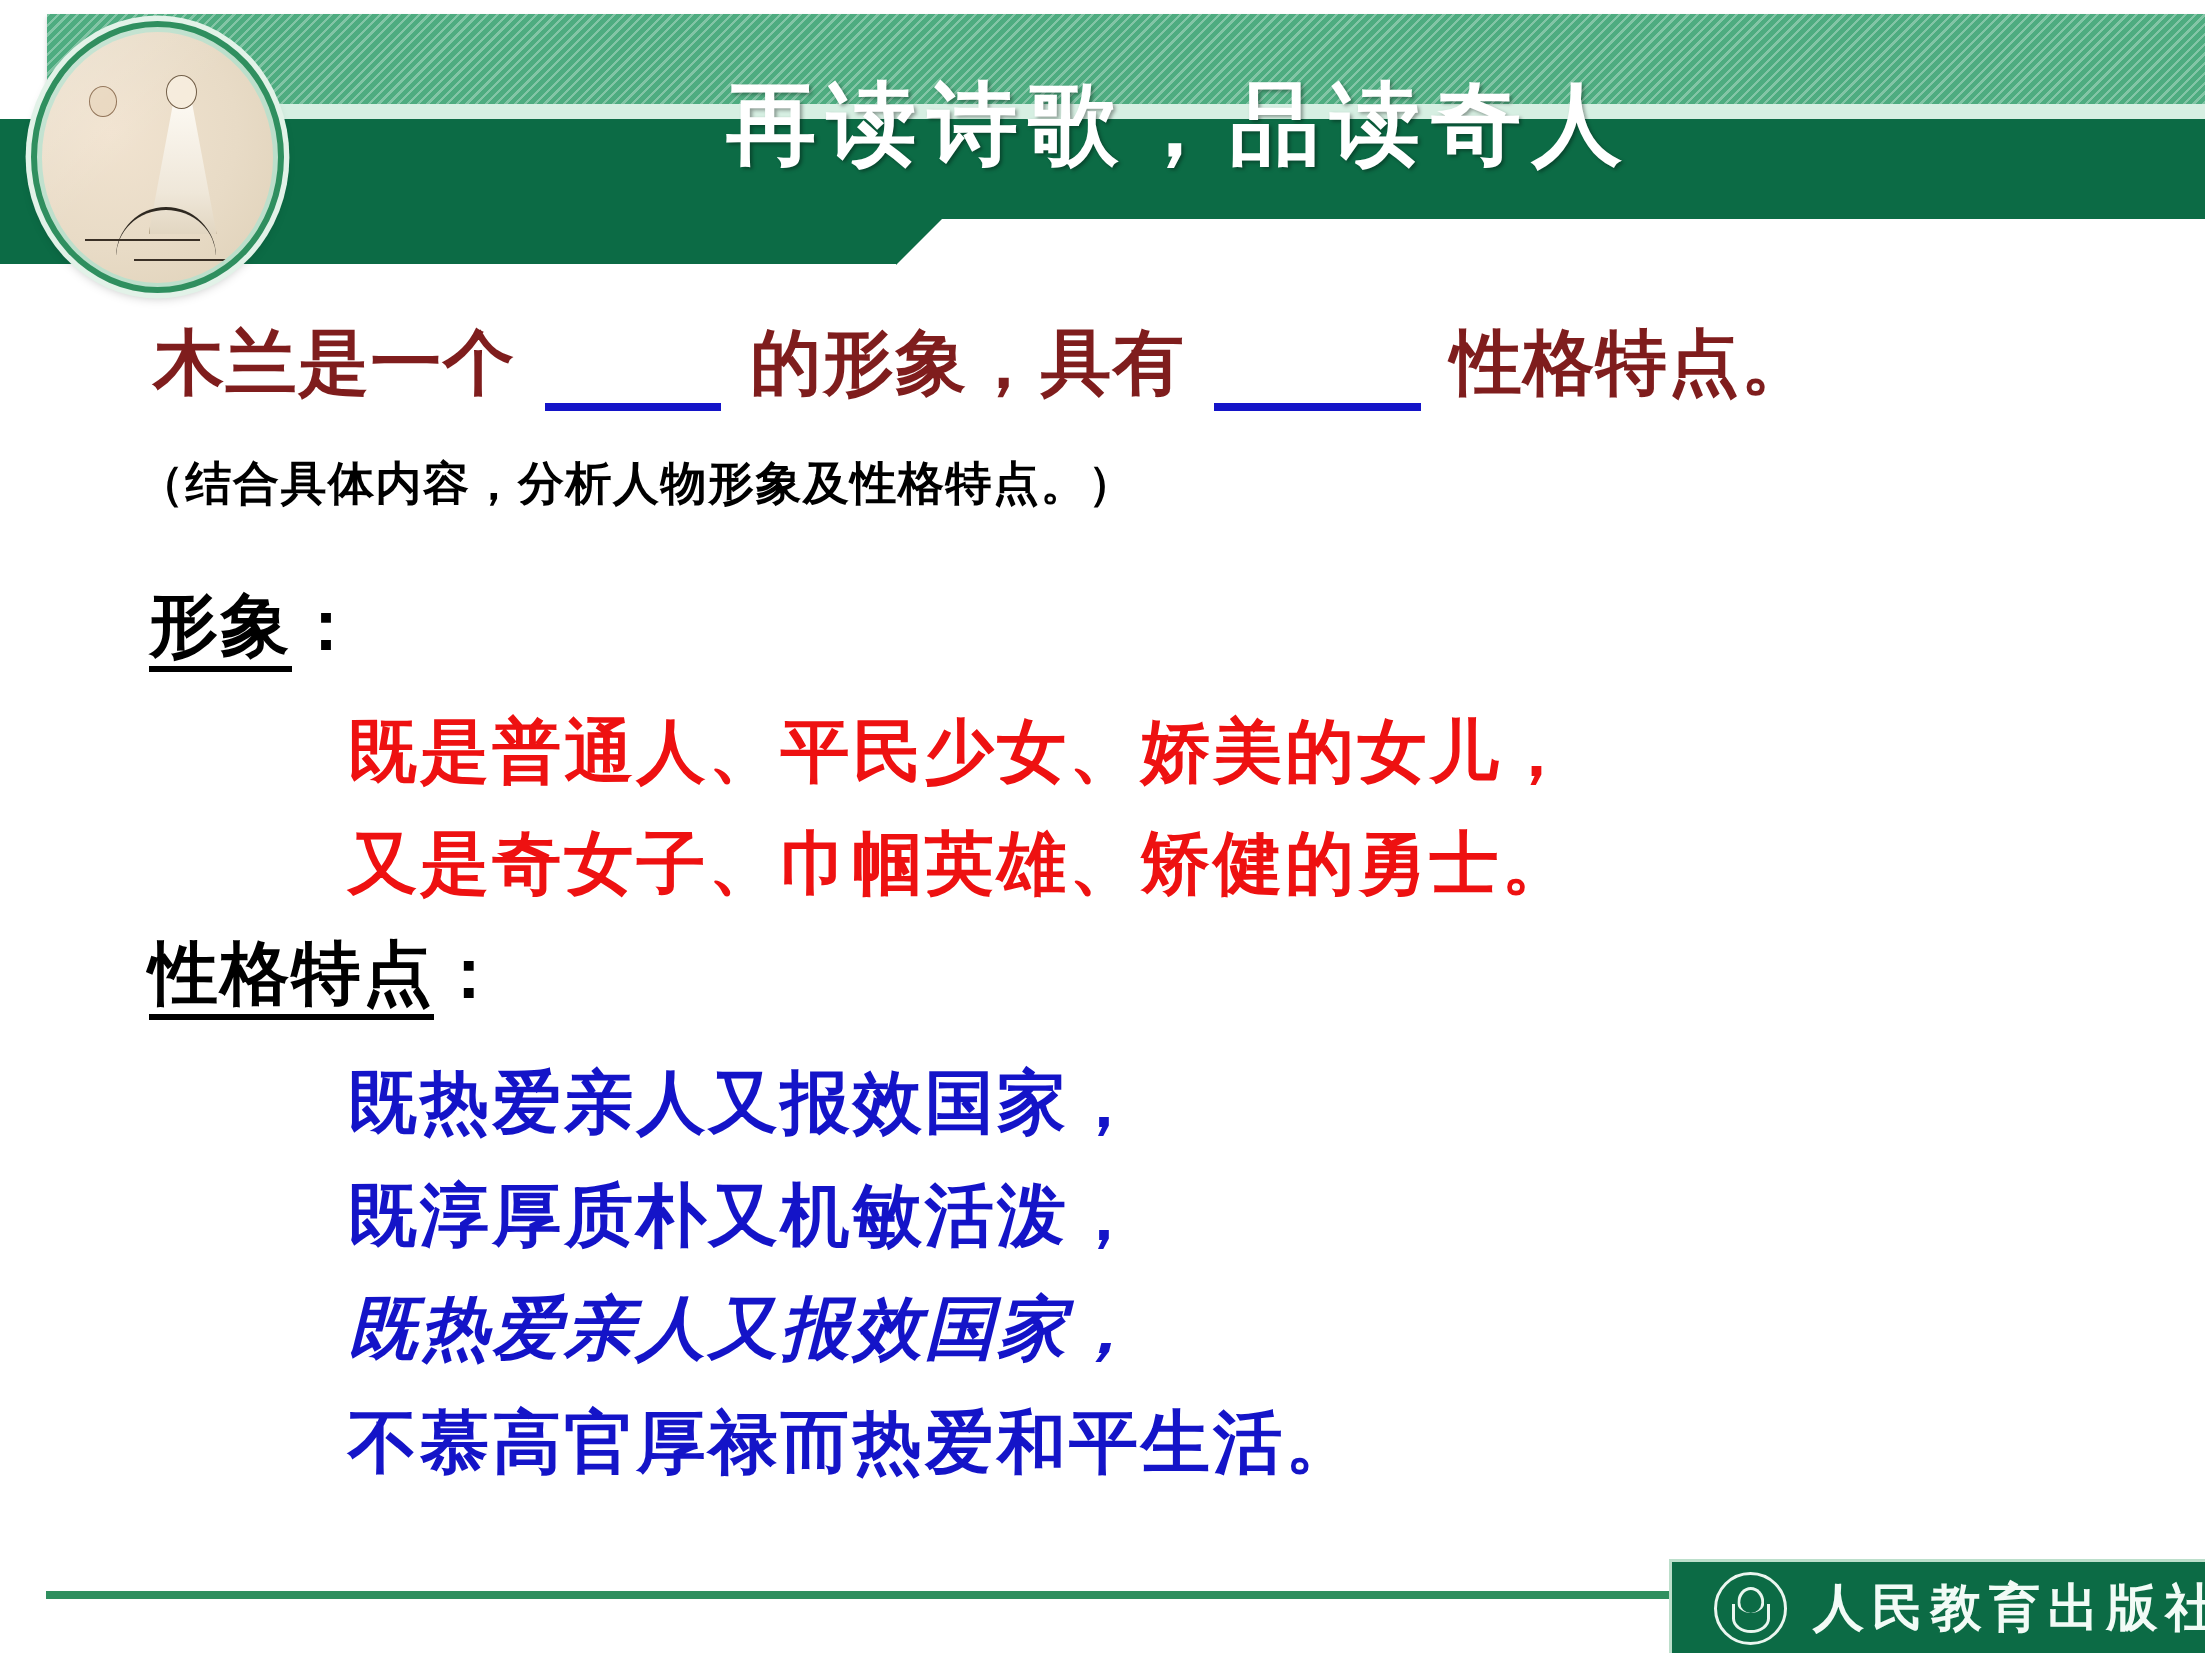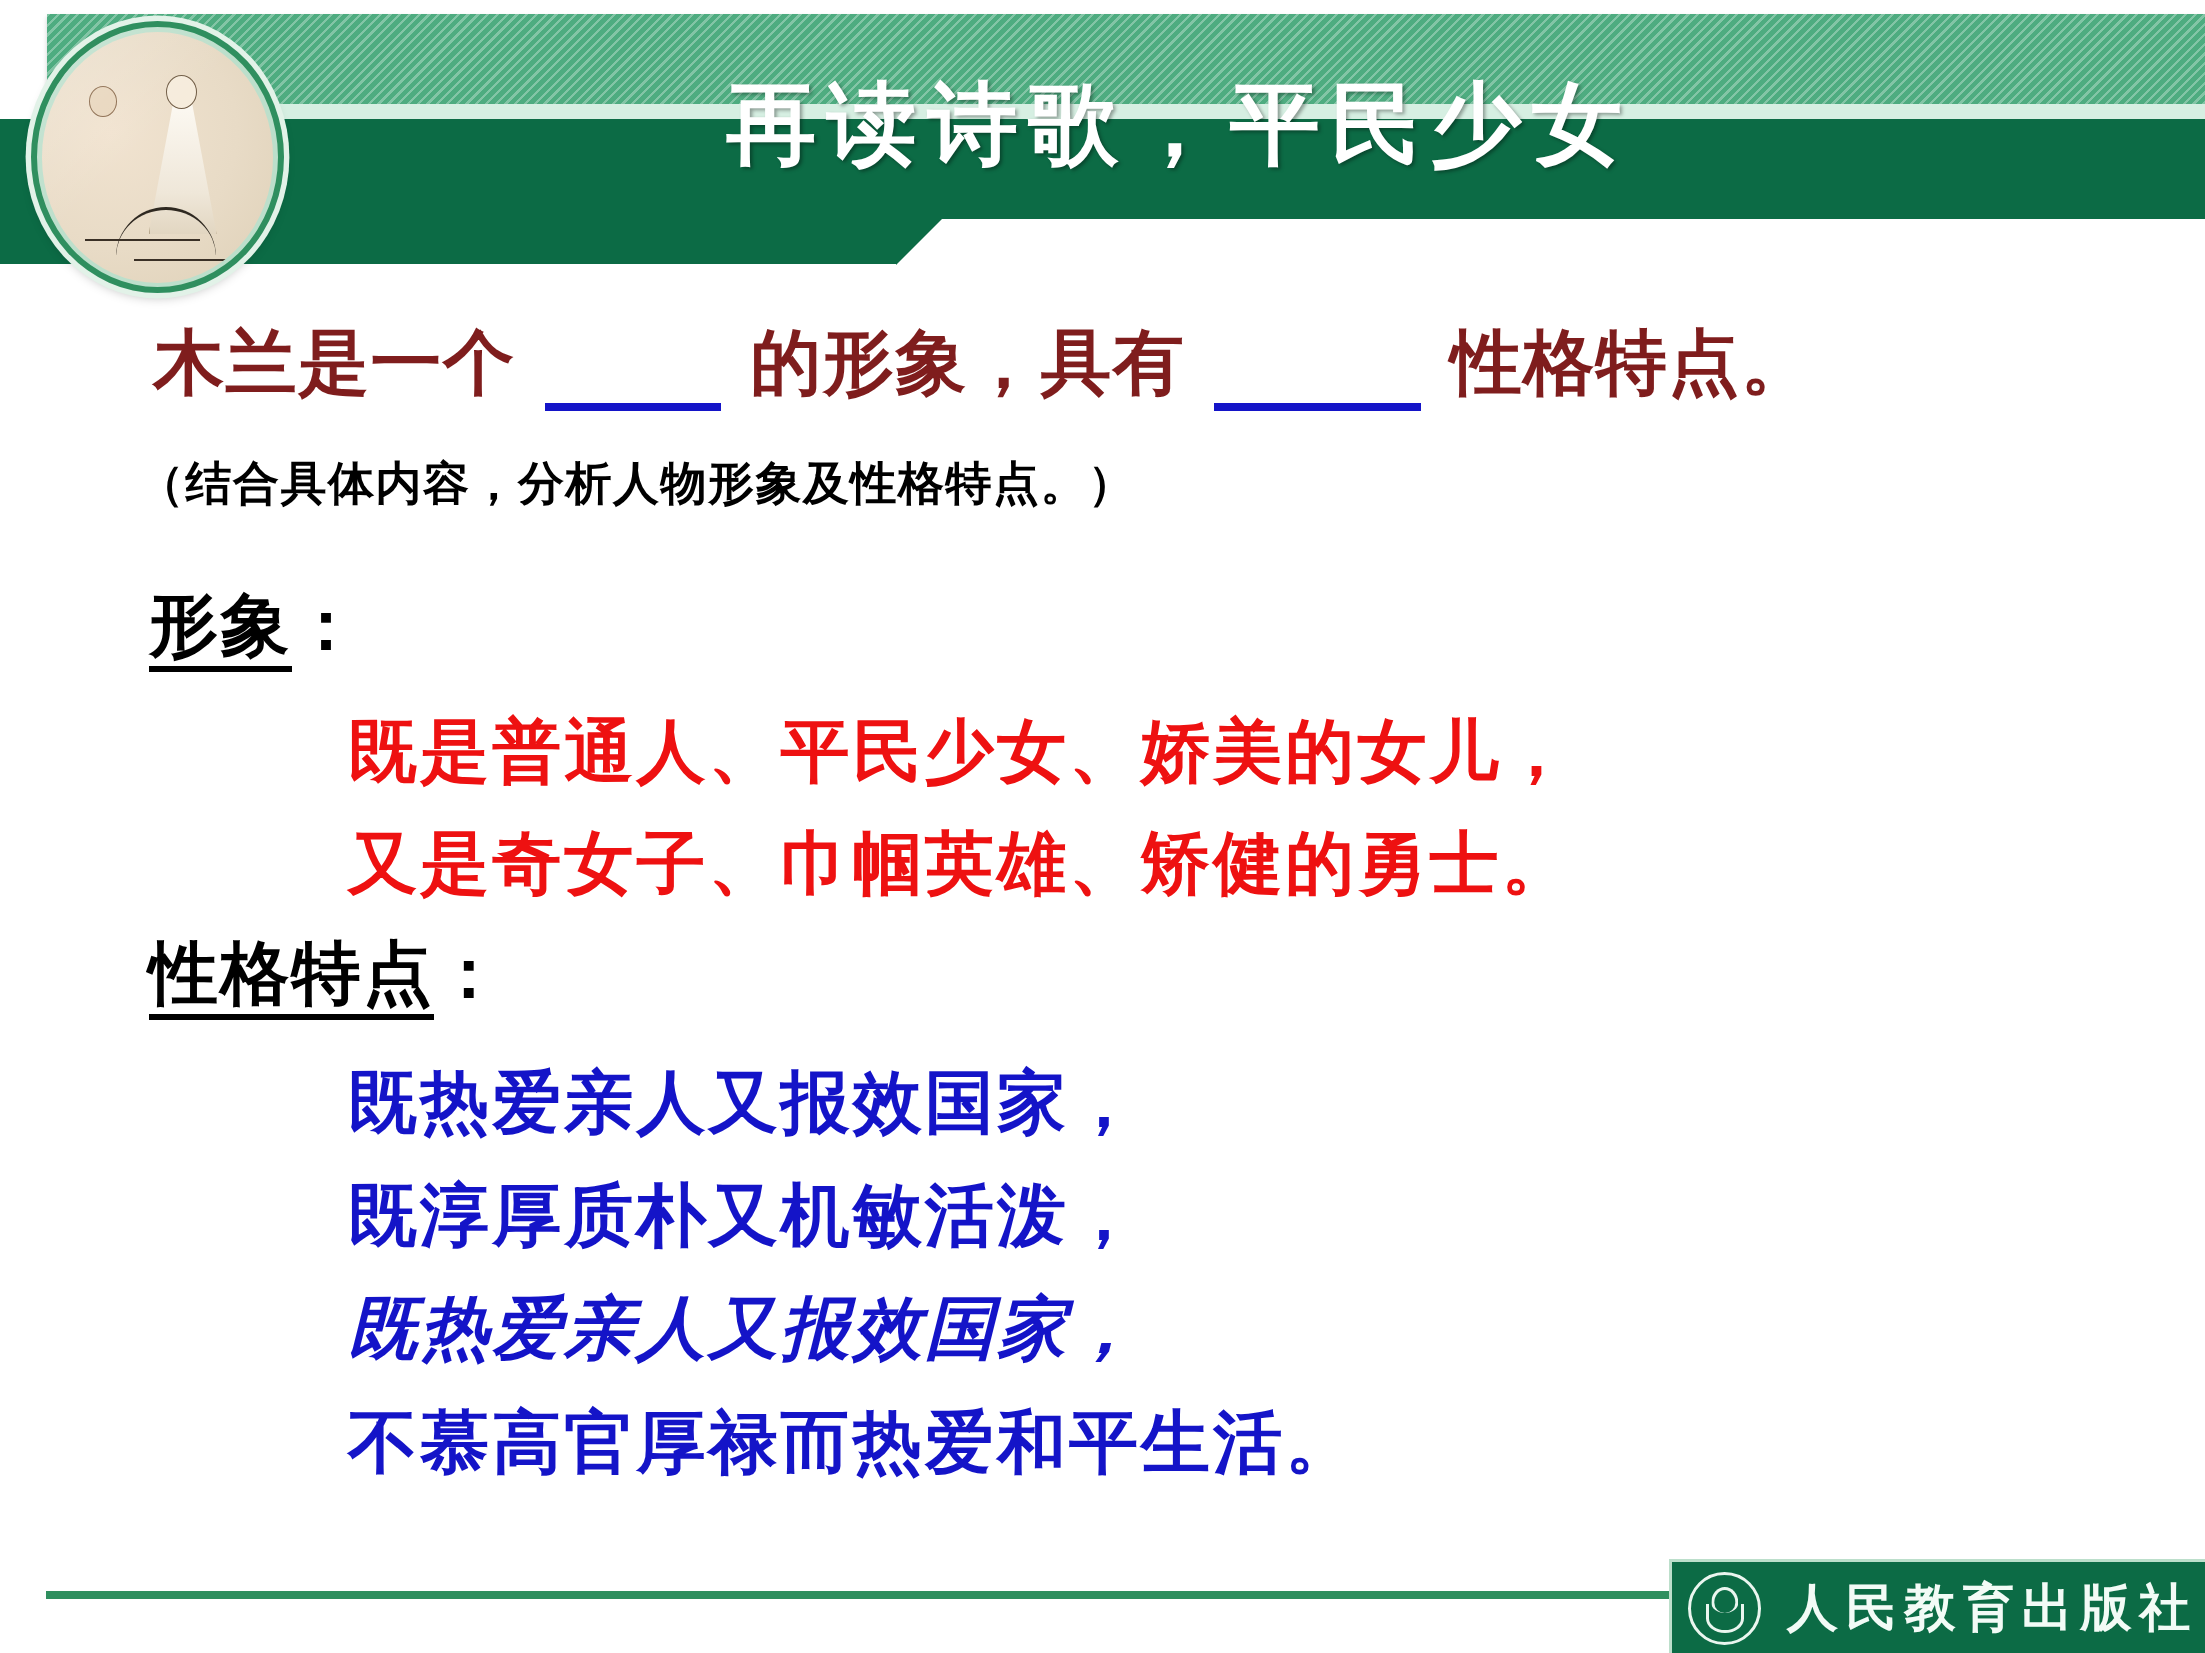--- a/index.html
+++ b/index.html
@@ -237,21 +237,21 @@
     position: absolute;
     right: 0px;
     top: 1559px;
     width: 536px;
     height: 95px;
     background: #0c6b45;
     border-top: 3.8px solid #bcdfcb;
     border-left: 3.8px solid #bcdfcb;
     display: flex;
     align-items: center;
-    padding-left: 16px;
+    padding-left: 42px;
     box-sizing: border-box;
     overflow: hidden;
   }
   .footer-emblem {
     width: 67px;
     height: 67px;
     flex: 0 0 auto;
     border-radius: 50%;
     border: 3.1px solid #eaf6ef;
     position: relative;
@@ -307,21 +307,21 @@
       <div class="fig fig-a-head"></div>
       <div class="fig fig-b-robe"></div>
       <div class="fig fig-b-head"></div>
       <div class="fig fig-horse"></div>
       <div class="fig fig-line" style="left:43px;top:207px;width:115px;"></div>
       <div class="fig fig-line" style="left:92px;top:227px;width:92px;"></div>
     </div>
     <div class="medallion-sheen"></div>
   </div>
 
-  <div class="header-title">再读诗歌，平民少女</div>
+  <div class="header-title">再读诗歌，品读奇人</div>
 </div>
 
 <div class="content">
 
   <div class="line prompt-line">
     <span>木兰是一个</span>
     <span class="blank blank-a"></span>
     <span>的形象，具有</span>
     <span class="blank blank-b"></span>
     <span>性格特点。</span>

